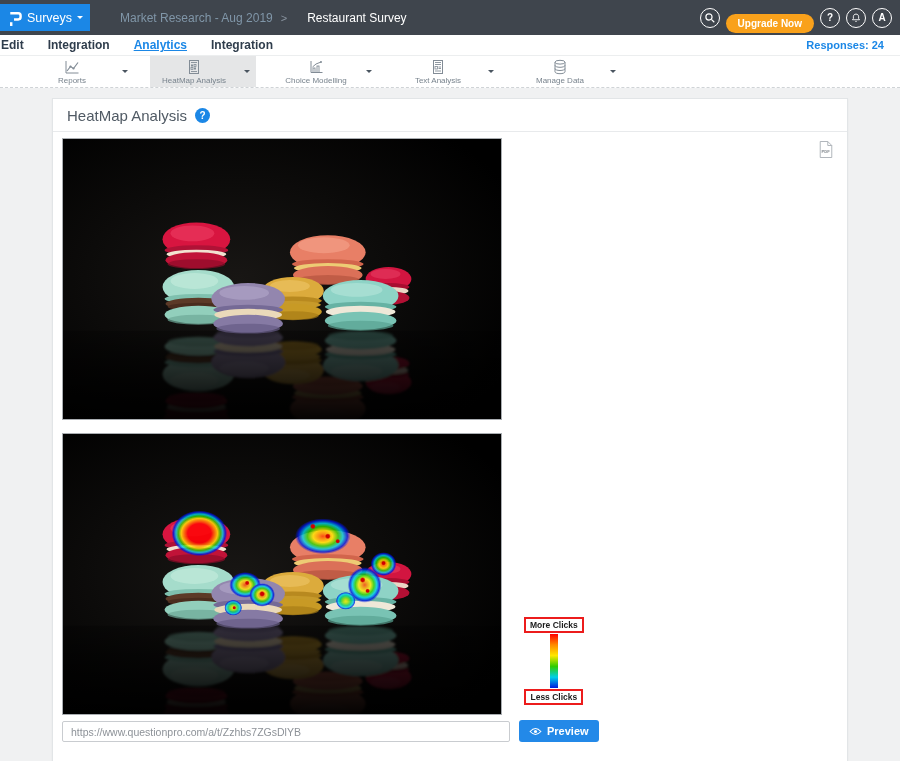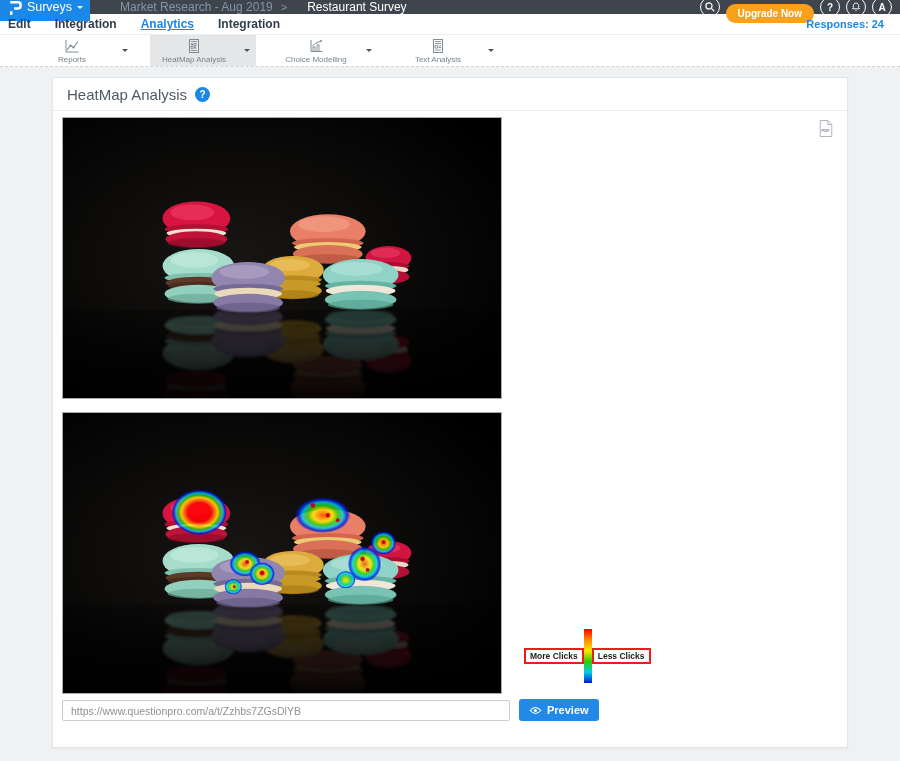--- a/index.html
+++ b/index.html
@@ -1,38 +1,38 @@
 <!DOCTYPE html>
 <html><head>
 <meta charset="utf-8">
 <style>
   * { margin:0; padding:0; box-sizing:border-box; }
   html,body { width:900px; height:761px; overflow:hidden;
     font-family:"Liberation Sans", sans-serif; background:#f0f1f2; }
 
   
-  .topbar { height:14px; background:#3f454d; display:flex; align-items:center; }
+  .topbar { height:35px; background:#3f454d; display:flex; align-items:center; }
   .brand { width:90px; height:27px; background:#1b87e6; display:flex; align-items:center;
     justify-content:center; gap:5px; cursor:pointer; }
   .brand-label { color:#fff; font-size:12.5px; }
   .caret-down-w { width:0; height:0; border:3.5px solid transparent; border-top-color:#fff; margin-top:3px; }
   .breadcrumb { margin-left:30px; font-size:12px; display:flex; gap:8px; align-items:center; }
   .bc-parent { color:#8096a8;text-align:center; }
   .bc-sep { color:#8a94a0; font-size:11px; }
   .bc-current { color:#fff;margin-left:12px; }
   .topbar-right { margin-left:auto; display:flex; align-items:center; gap:6px; padding-right:8px; }
   .circle-btn { width:20px; height:20px; border:1.4px solid #fff; border-radius:50%;
     display:flex; align-items:center; justify-content:center; color:#fff; font-size:10px;
     font-weight:bold; cursor:pointer; }
   .upgrade-btn { background:#f9a11b; color:#fff; font-size:10px; font-weight:bold;
     border:none; border-radius:10px; height:19px; padding:0 12px; cursor:pointer;margin-top:12px; }
 
   
   .menu-row { height:20px; background:#fff; display:flex; align-items:center; gap:24px;
-    padding-left:8px; font-size:12px; }
+    padding-left:1px; font-size:12px; }
   .menu-item { color:#2f3d4c; font-weight:600; cursor:pointer; }
   .menu-item.active { color:#1b87e6; text-decoration:underline; }
   .responses { margin-left:auto; margin-right:16px; color:#1b87e6; font-size:11px; font-weight:bold; }
 
   
   .toolbar { height:33px; background:#fff; border-top:1px solid #eceeef;
     border-bottom:1px dashed #cfd3d6; display:flex; align-items:stretch; padding-left:28px; }
   .tb-group { display:flex; align-items:center; margin-right:16px; cursor:pointer; }
   .tb-group.selected { background:#e5e6e7; }
   .tb-main { width:88px; display:flex; flex-direction:column; align-items:center; justify-content:center; }
@@ -56,21 +56,21 @@
   .content-row { display:flex; position:relative; }
   .images-col { width:448px; }
   .image-frame { width:440px; border:1px solid #a9adb1; line-height:0; margin-bottom:13px; background:#000; }
   .image-frame.second { margin-bottom:6px; }
   .image-frame svg { display:block; }
   .url-row { width:448px; }
   .share-url-input { width:448px; height:21px; border:1px solid #c9ccd0; border-radius:2px;
     font-size:10.5px; color:#8d9298; padding:0 8px; font-family:"Liberation Sans", sans-serif; }
   .right-col { flex:1; position:relative; }
   .pdf-btn { position:absolute; top:2px; right:6px; cursor:pointer; }
-  .legend { position:absolute; left:14px; bottom:37px; display:flex; flex-direction:row;
+  .legend { position:absolute; left:14px; bottom:37px; display:flex; flex-direction:column;
     align-items:center; }
   .legend-box { border:2px solid #ec1c1c; background:#fff; color:#1c1c1c; font-size:8.5px;
     font-weight:bold; padding:1px 4px; white-space:nowrap; }
   .legend-bar { width:8px; height:54px; margin:1px 0; }
   .preview-btn { position:absolute; left:9px; bottom:0; height:22px; background:#2389e8;
     border:none; border-radius:3px; color:#fff; font-size:11px; font-weight:bold;
     display:flex; align-items:center; gap:5px; padding:0 10px; cursor:pointer;
     font-family:"Liberation Sans", sans-serif; }
 </style>
 </head>
@@ -186,20 +186,36 @@
           <line x1="5" y1="12" x2="11" y2="12" stroke="#828c96" stroke-width="0.9"></line>
         </svg>
       </span>
       <span class="tb-label">Text Analysis</span>
     </div>
     <span class="tb-caret">
         <span class="caret-down-d"></span>
       </span>
   </div>
 
+  <div class="tb-group">
+    <div class="tb-main">
+      <span class="tb-icon">
+        <svg width="16" height="16" viewBox="0 0 16 16">
+          <ellipse cx="8" cy="3.2" rx="5" ry="1.9" fill="none" stroke="#828c96" stroke-width="1"></ellipse>
+          <path d="M3 3.2 V12.8 c0 1.05 2.2 1.9 5 1.9 s5 -0.85 5 -1.9 V3.2" fill="none" stroke="#828c96" stroke-width="1"></path>
+          <path d="M3 6.4 c0 1.05 2.2 1.9 5 1.9 s5 -0.85 5 -1.9" fill="none" stroke="#828c96" stroke-width="1"></path>
+          <path d="M3 9.6 c0 1.05 2.2 1.9 5 1.9 s5 -0.85 5 -1.9" fill="none" stroke="#828c96" stroke-width="1"></path>
+        </svg>
+      </span>
+      <span class="tb-label">Manage Data</span>
+    </div>
+    <span class="tb-caret">
+        <span class="caret-down-d"></span>
+      </span>
+  </div>
 </div>
 
 <main class="page">
   <section class="card">
     <div class="card-header">
       <span class="card-title">HeatMap Analysis</span>
       <span class="help-badge">?</span>
     </div>
     <div class="card-body">
 

